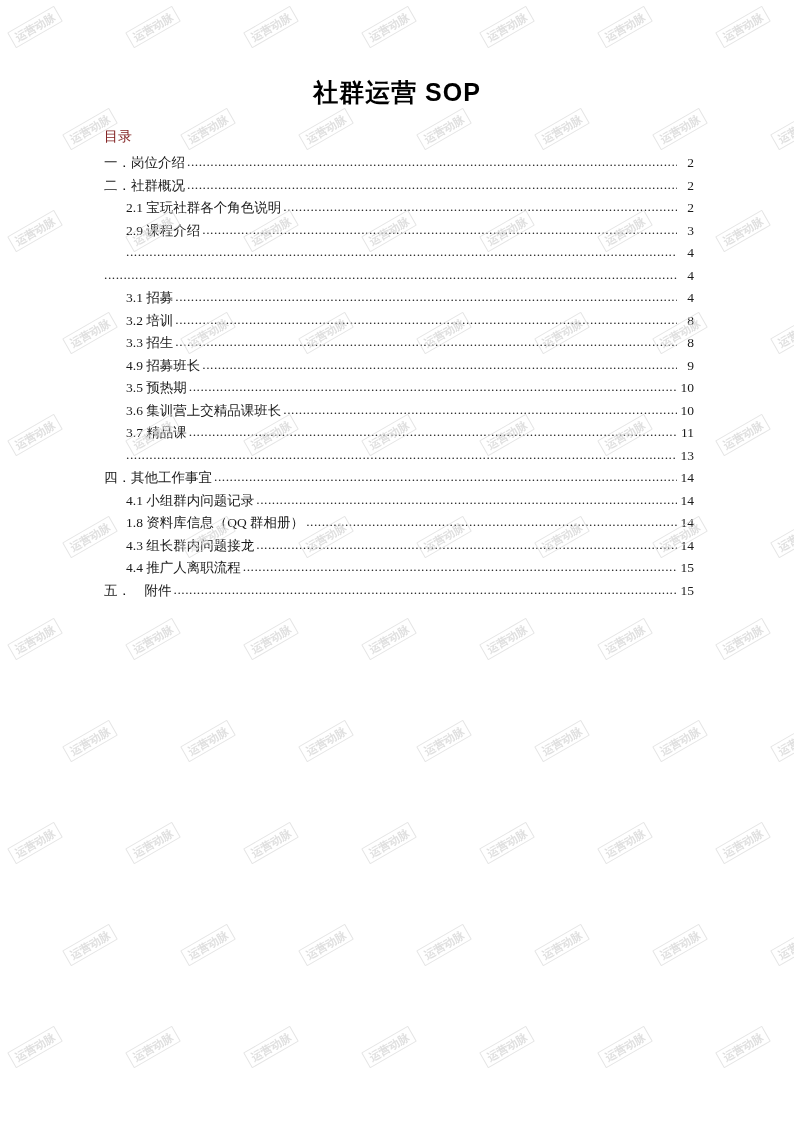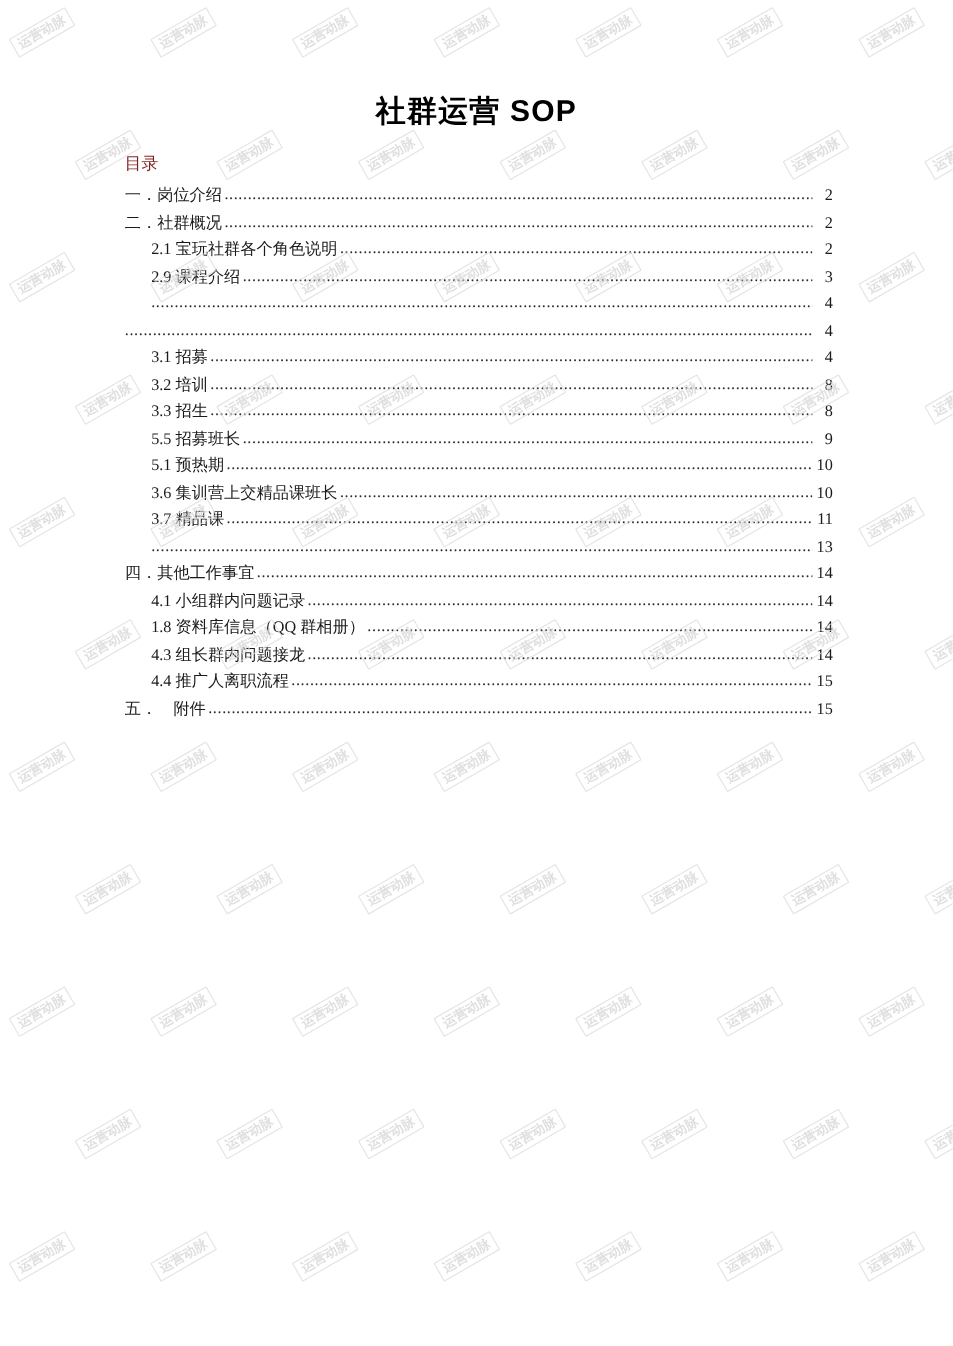--- a/index.html
+++ b/index.html
@@ -150,26 +150,26 @@
           <span class="label">3.2 培训</span>
           <span class="leader">............................................................................................................................................................................................................................................................................................................</span>
           <span class="page-num">8</span>
         </div>
         <div class="toc-item lvl-2">
           <span class="label">3.3 招生</span>
           <span class="leader">............................................................................................................................................................................................................................................................................................................</span>
           <span class="page-num">8</span>
         </div>
         <div class="toc-item lvl-2">
-          <span class="label">5.5 招募班长</span>
+          <span class="label">4.9 招募班长</span>
           <span class="leader">............................................................................................................................................................................................................................................................................................................</span>
           <span class="page-num">9</span>
         </div>
         <div class="toc-item lvl-2">
-          <span class="label">5.1 预热期</span>
+          <span class="label">3.5 预热期</span>
           <span class="leader">............................................................................................................................................................................................................................................................................................................</span>
           <span class="page-num">10</span>
         </div>
         <div class="toc-item lvl-2">
           <span class="label">3.6 集训营上交精品课班长</span>
           <span class="leader">............................................................................................................................................................................................................................................................................................................</span>
           <span class="page-num">10</span>
         </div>
         <div class="toc-item lvl-2">
           <span class="label">3.7 精品课</span>

